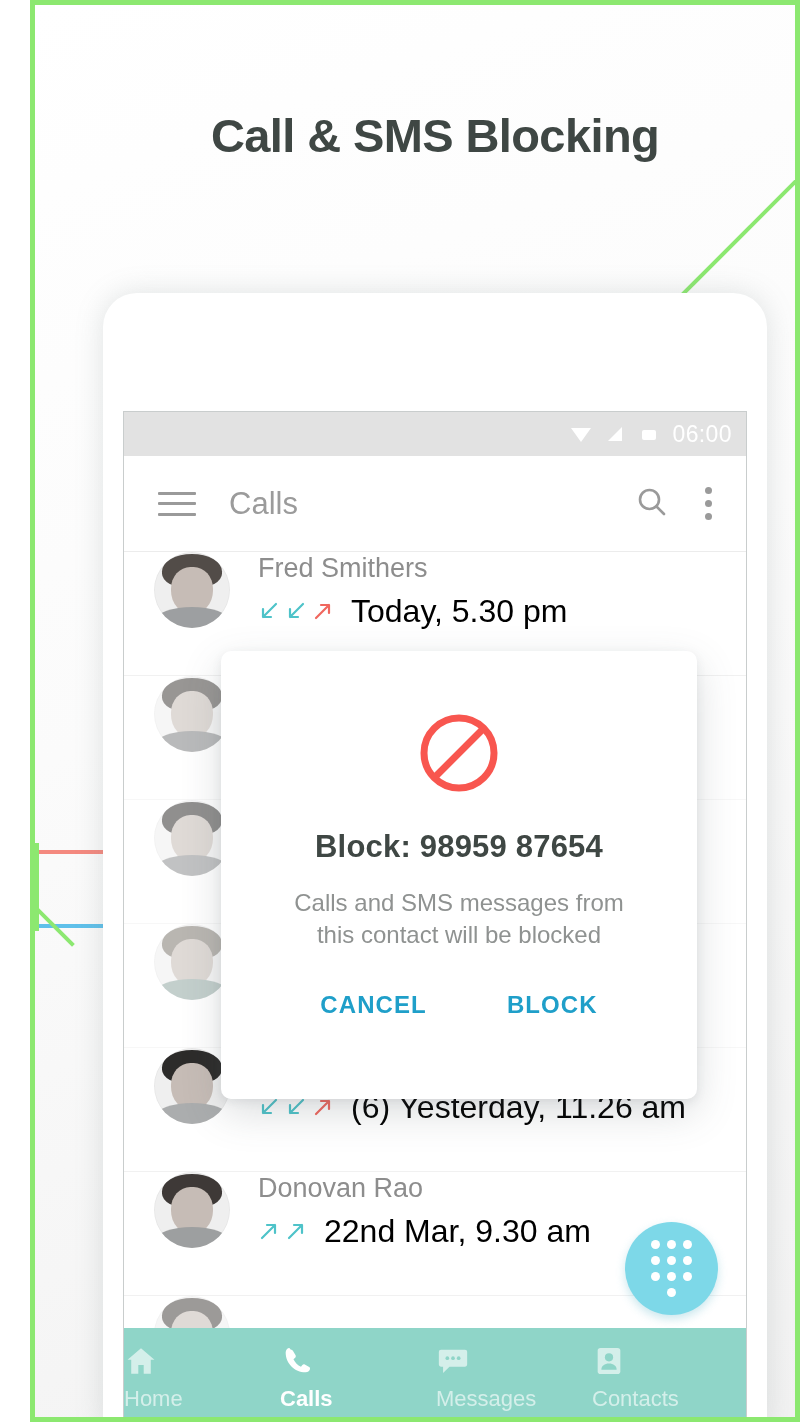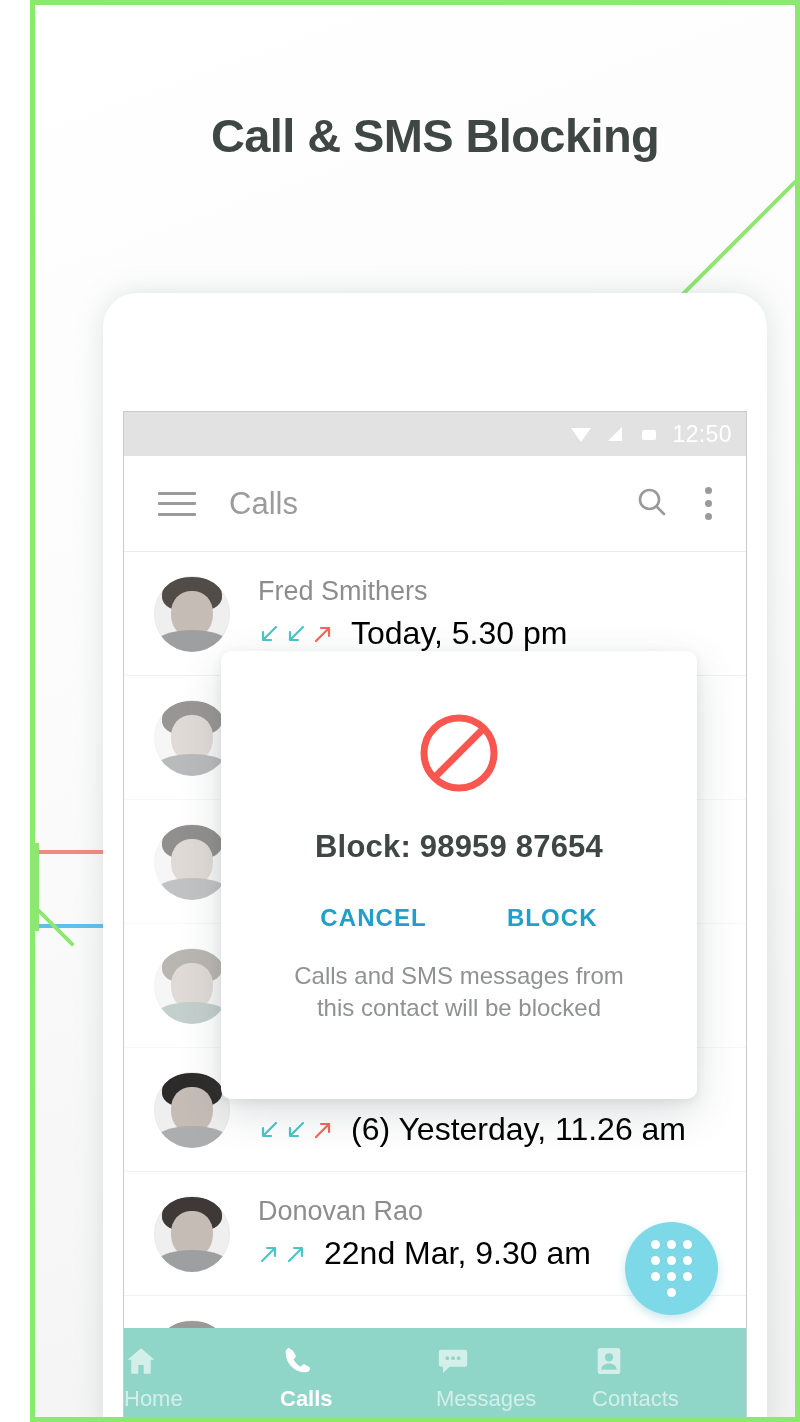--- a/index.html
+++ b/index.html
@@ -137,21 +137,20 @@
     width: 7px; display: flex; flex-direction: column; gap: 6px;
     margin-left: 36px; margin-right: 6px;
   }
   #overflow-icon i { width: 7px; height: 7px; border-radius: 50%; background: #9a9a9a; display: block; }
 
   
   #call-list { background: #ffffff; }
   .call-row {
     height: 124px;
     display: flex;
-    align-items: center;
     padding: 0 26px 0 30px;
     border-bottom: 1px solid #f1f1f1;
     position: relative;
   }
   .avatar {
     width: 76px; height: 76px;
     border-radius: 50%;
     flex: none;
     overflow: hidden;
     position: relative;
@@ -306,21 +305,21 @@
       <div id="statusbar">
         <svg class="sb-icon" width="24" height="20" viewBox="0 0 24 20">
           <path d="M2 4 L22 4 L12 18 Z" fill="#ffffff"></path>
         </svg>
         <svg class="sb-icon" width="20" height="18" viewBox="0 0 20 18">
           <path d="M2 16 L16 2 L16 16 Z" fill="#ffffff"></path>
         </svg>
         <svg class="sb-icon" width="20" height="18" viewBox="0 0 20 18">
           <rect x="3" y="5" width="14" height="10" rx="2" fill="#ffffff"></rect>
         </svg>
-        <span id="status-time">12:50</span>
+        <span id="status-time">06:00</span>
       </div>
 
       <div id="appbar">
         <div id="hamburger-icon">
           <i></i>
             <i></i>
             <i></i>
         </div>
         <div id="appbar-title">Calls</div>
         <span class="appbar-action">
@@ -464,25 +463,25 @@
           <i class="center-bottom"></i>
         </div>
       </div>
 
       <div id="block-dialog">
         <svg id="block-icon" width="82" height="82" viewBox="0 0 82 82">
           <circle cx="41" cy="41" r="35" fill="none" stroke="#F8564F" stroke-width="7"></circle>
           <line x1="17" y1="65" x2="65" y2="17" stroke="#F8564F" stroke-width="7" stroke-linecap="round"></line>
         </svg>
         <div id="dialog-title">Block: 98959 87654</div>
+        <div id="dialog-message">Calls and SMS messages from this contact will be blocked</div>
         <div id="dialog-actions">
           <button class="dialog-btn">CANCEL</button>
           <button class="dialog-btn">BLOCK</button>
         </div>
-        <div id="dialog-message">Calls and SMS messages from this contact will be blocked</div>
       </div>
 
       <div id="bottom-nav">
 
         <div class="nav-item">
           <svg width="34" height="34" viewBox="0 0 24 24" fill="currentColor">
             <path d="M12 3 L2.5 11.2 h2.6 V21 h5.0 v-6.1 h3.8 V21 h5.0 v-9.8 h2.6 Z"></path>
           </svg>
           <span class="nav-label">Home</span>
         </div>

